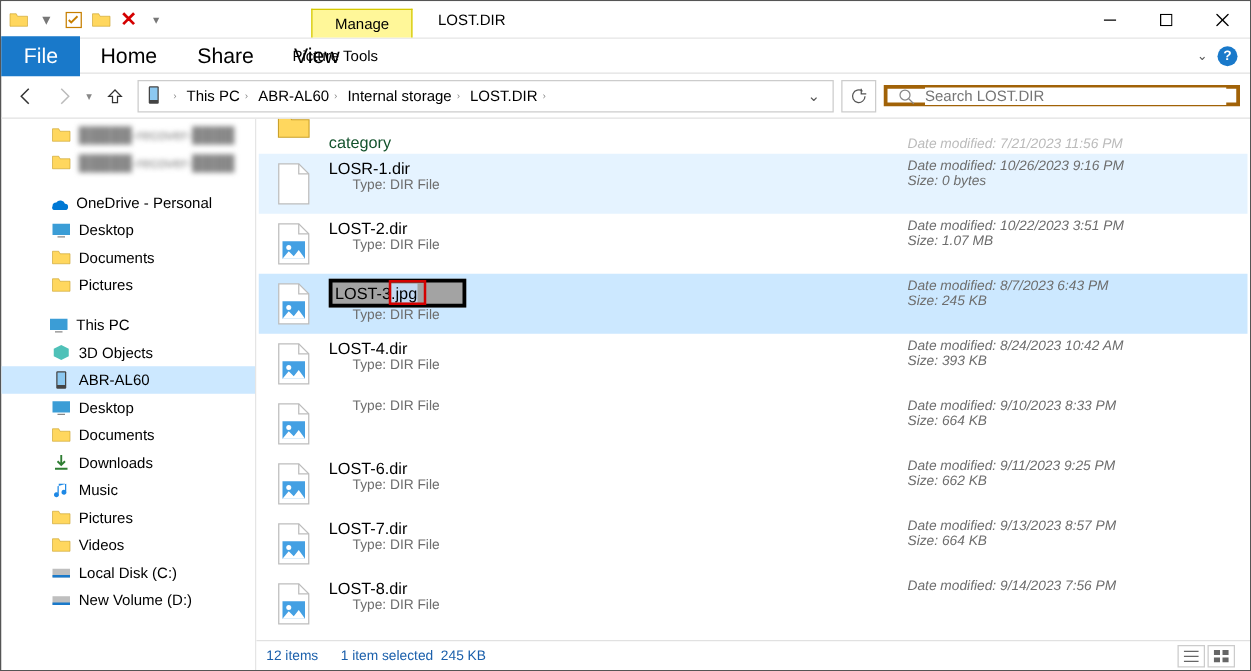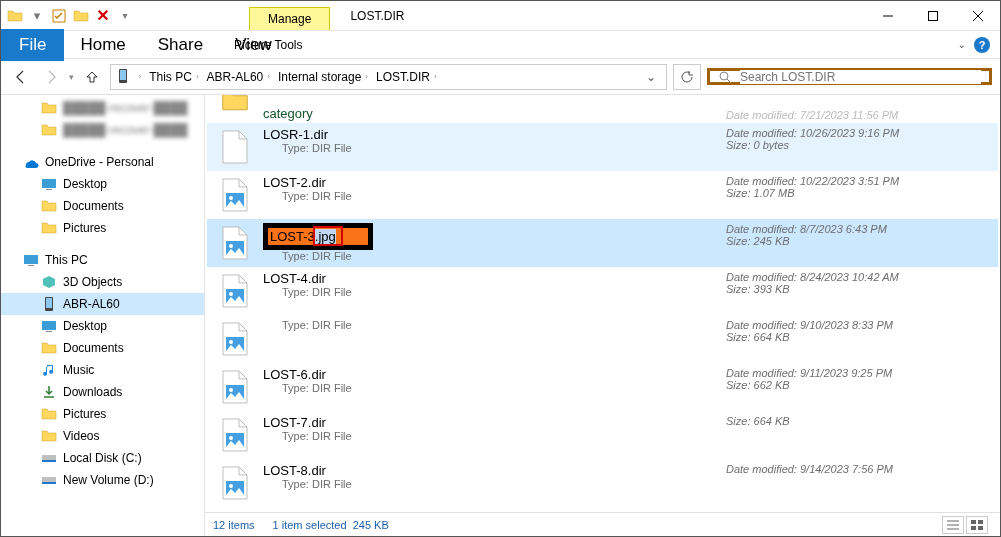--- a/index.html
+++ b/index.html
@@ -34,41 +34,41 @@
 .crumb-dd { margin-left: auto; padding: 0 8px; color: #555; }
 .refresh-box { width: 28px; height: 26px; border: 1px solid #ccc; display: flex; align-items: center; justify-content: center; }
 .search-box { width: 285px; height: 17px; border: 3px solid #a16207; display: flex; align-items: center; padding: 0 8px; gap: 8px; color: #888; }
 .search-input { border: none; outline: none; flex: 1; font-size: 12px; color: #888; }
 
 .body-row { flex: 1; display: flex; overflow: hidden; }
 .navpane { width: 204px; border-right: 1px solid #e5e5e5; overflow-y: auto; padding: 2px 0; position: relative; }
 .navpane::-webkit-scrollbar { width: 16px; }
 .navpane::-webkit-scrollbar-track { background: #f0f0f0; }
 .navpane::-webkit-scrollbar-thumb { background: #c0c0c0; }
-.nav-item { display: flex; align-items: center; height: 22px; padding-left: 22px; gap: 6px; font-size: 12px; cursor: pointer; }
+.nav-item { display: flex; align-items: center; height: 22px; padding-left: 38px; gap: 6px; font-size: 12px; cursor: pointer; }
 .nav-item.indent1 { padding-left: 40px; }
 .nav-item.selected { background: #cce8ff; }
 .nav-item .ico { width: 16px; height: 16px; flex-shrink: 0; }
 .nav-spacer { height: 10px; }
 .blurred { filter: blur(2px); color: #888; }
 
 .content { flex: 1; display: flex; flex-direction: column; overflow: hidden; }
 .filelist { flex: 1; overflow-y: auto; padding: 0 2px; }
 .row { display: flex; align-items: flex-start; height: 48px; padding: 4px 12px; gap: 12px; border-bottom: 0; }
 .row.partial { height: 28px; align-items: flex-end; padding-bottom: 2px; overflow: hidden; }
 .row.sel { background: #cce8ff; }
 .row.hov { background: #e5f3ff; }
 .row .ficon { width: 32px; height: 40px; flex-shrink: 0; display: flex; align-items: center; justify-content: center; }
 .row .namecol { flex: 1; display: flex; flex-direction: column; gap: 0; }
 .row .fname { font-size: 13px; }
 .row .ftype { font-size: 11px; color: #6d6d6d; margin-left: 19px; }
 .row .metacol { width: 260px; display: flex; flex-direction: column; font-size: 11px; color: #6d6d6d; font-style: italic; }
 .row .metacol .lbl { color: #6d6d6d; }
 .row .metacol .val { color: #6d6d6d; }
-.rename-box { border: 5px solid #000000; background: #f97316; padding: 1px 2px; font-size: 13px; width: 110px; display: inline-flex; align-items: center; }
+.rename-box { border: 3px solid #000000; background: #a3a3a3; padding: 1px 2px; font-size: 13px; width: 110px; display: inline-flex; align-items: center; }
 .rename-ext { background: #c2d8f2; position: relative; }
 .red-box { position: absolute; border: 2px solid #d40000; left: -2px; top: -3px; width: 30px; height: 20px; pointer-events: none; }
 
 .statusbar { height: 24px; border-top: 1px solid #e1e1e1; display: flex; align-items: center; padding: 0 8px; font-size: 11px; color: #1a5fab; gap: 18px; }
 .status-right { margin-left: auto; display: flex; gap: 2px; padding-right: 4px; }
 .view-toggle { width: 22px; height: 18px; border: 1px solid #ccc; display: flex; align-items: center; justify-content: center; }
 
 
 .folder-svg { fill: #ffd75e; stroke: #caa12b; stroke-width: 0.5; }
 </style>
@@ -265,29 +265,29 @@
           <span>Desktop</span>
         </div>
       <div class="nav-item indent1">
           <span class="ico"><svg width="16" height="16">
               <path class="folder-svg" d="M1 3h5l1 2h8v8H1z"></path>
             </svg></span>
           <span>Documents</span>
         </div>
       <div class="nav-item indent1">
           <span class="ico"><svg width="16" height="16">
+              <path d="M8 2v8m-3-3l3 3 3-3M3 13h10" stroke="#2e7d32" fill="none" stroke-width="1.5"></path>
+            </svg></span>
+          <span>Downloads</span>
+        </div>
+      <div class="nav-item indent1">
+          <span class="ico"><svg width="16" height="16">
               <path d="M6 3v8a2 2 0 11-1-1V5l7-2v6a2 2 0 11-1-1V3z" fill="#1e88e5"></path>
             </svg></span>
           <span>Music</span>
-        </div>
-      <div class="nav-item indent1">
-          <span class="ico"><svg width="16" height="16">
-              <path d="M8 2v8m-3-3l3 3 3-3M3 13h10" stroke="#2e7d32" fill="none" stroke-width="1.5"></path>
-            </svg></span>
-          <span>Downloads</span>
         </div>
       <div class="nav-item indent1">
           <span class="ico"><svg width="16" height="16">
               <path class="folder-svg" d="M1 3h5l1 2h8v8H1z"></path>
             </svg></span>
           <span>Pictures</span>
         </div>
       <div class="nav-item indent1">
           <span class="ico"><svg width="16" height="16">
               <path class="folder-svg" d="M1 3h5l1 2h8v8H1z"></path>
@@ -447,20 +447,21 @@
                 <rect x="5" y="16" width="18" height="14" fill="#44a0e3"></rect>
                 <circle cx="10" cy="21" r="2" fill="#fff"></circle>
                 <path d="M5 30l5-6 4 4 4-5 5 7z" fill="#fff"></path>
               </svg>
             </div>
     <div class="namecol">
       <span class="fname">LOST-7.dir</span>
       <span class="ftype">Type: DIR File</span>
     </div>
     <div class="metacol">
+      <div><span class="lbl">Date modified:</span> <span class="val">9/13/2023 8:57 PM</span></div>
       <div><span class="lbl">Size:</span> <span class="val">664 KB</span></div>
     </div>
           </div>
           <div class="row ">
     <div class="ficon">
               <svg width="28" height="36" viewBox="0 0 28 36">
                 <path d="M2 2h16l8 8v24H2z" fill="#fff" stroke="#bdbdbd"></path>
                 <path d="M18 2v8h8" fill="none" stroke="#bdbdbd"></path>
                 <rect x="5" y="16" width="18" height="14" fill="#44a0e3"></rect>
                 <circle cx="10" cy="21" r="2" fill="#fff"></circle>

